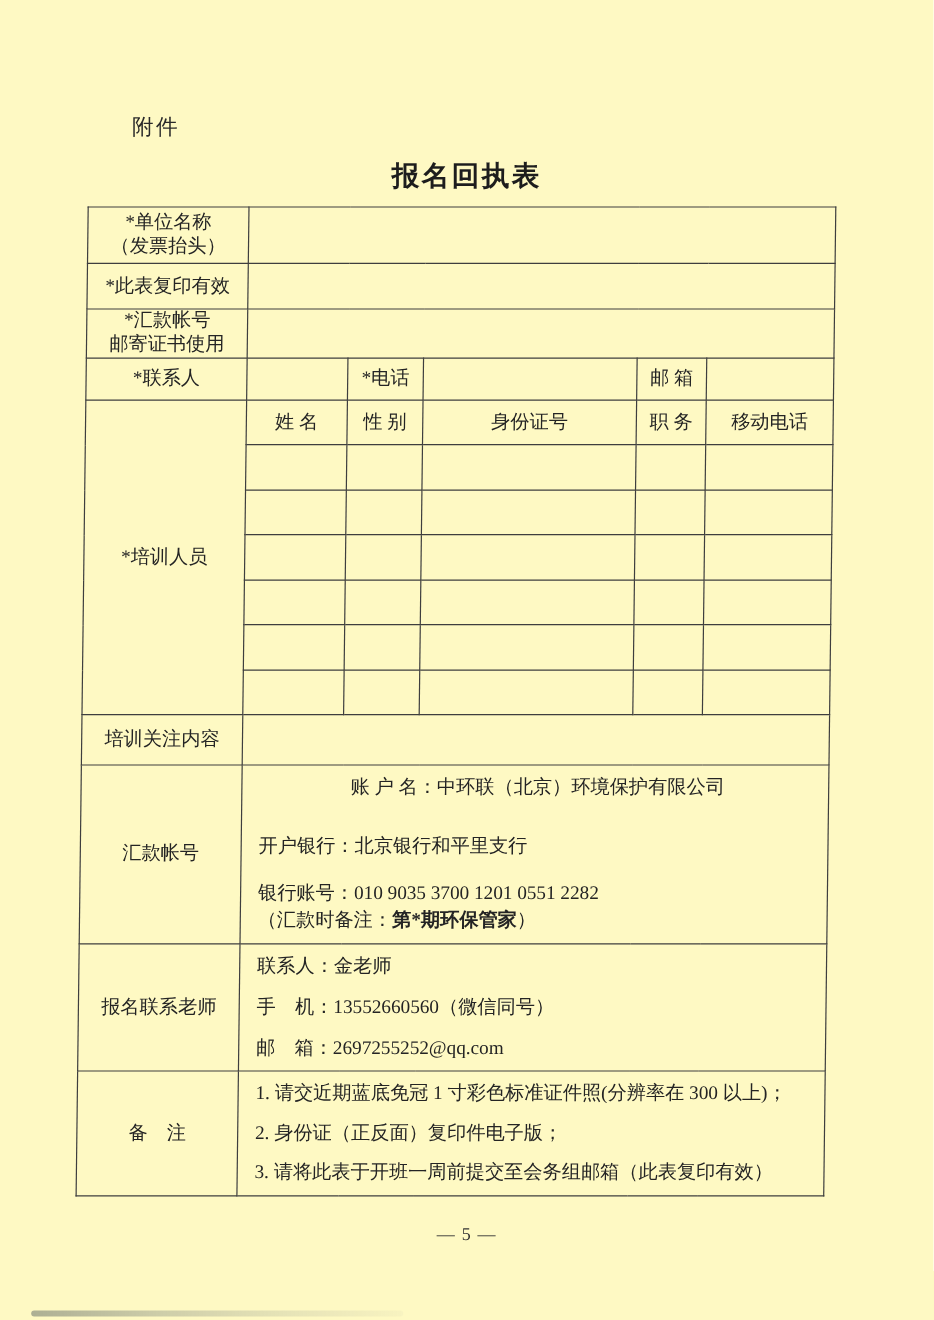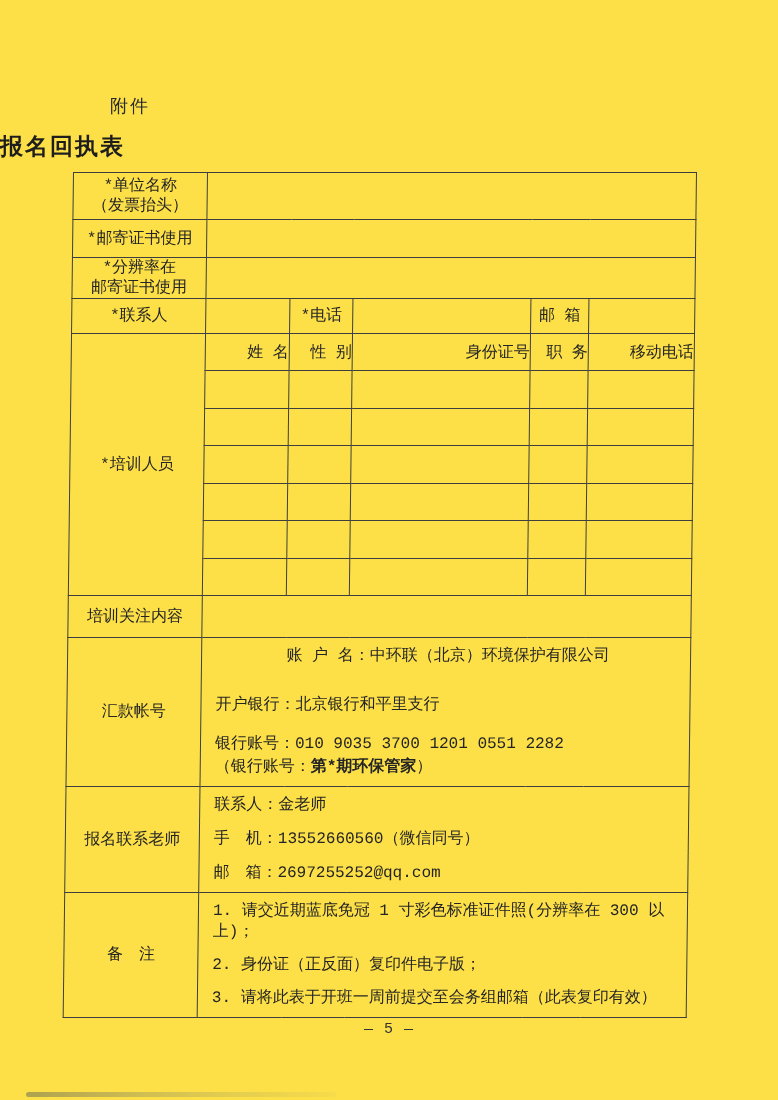--- a/index.html
+++ b/index.html
@@ -1,49 +1,49 @@
 <!DOCTYPE html>
 <html><head>
 <meta charset="utf-8">
 <style>
   html,body{margin:0;padding:0;background:#ffffff;}
   .page{
     position:relative;
     width:778px;height:1100px;
-    background:#fde047;
-    font-family:Liberation Mono, monospace;
+    background:#fef9c3;
+    font-family:Liberation Serif, serif;
     color:#222222;
     overflow:hidden;
   }
   .attachment{
     position:absolute;left:110px;top:94px;
     font-size:18px;letter-spacing:2px;color:#2a2a2a;
   }
   .title{
     position:absolute;left:0;right:0;top:131px;
-    font-size:23px;font-weight:bold;
+    text-align:center;font-size:23px;font-weight:bold;
     letter-spacing:2px;color:#1d1d1d;
   }
   .table-wrap{
     position:absolute;left:73px;top:172px;
     transform:skewX(-0.7deg);
     transform-origin:top left;
   }
   table.form{
     border-collapse:collapse;table-layout:fixed;width:623px;
   }
   table.form td{
     border:1px solid #3e3e3e;
     padding:0;font-size:16px;color:#242424;
     vertical-align:middle;
     overflow:hidden;
   }
   td.lbl{text-align:center;line-height:1.25;}
   td.val{text-align:left;padding-left:12px;}
-  td.hdr{text-align:right;}
+  td.hdr{text-align:center;}
   .r-unit{height:47px;}
   .r-tax{height:38px;}
   .r-addr{height:41px;}
   .r-contact{height:35px;}
   .r-thead{height:37px;}
   .r-trainee-a{height:38px;}
   .r-trainee-b{height:37px;}
   .r-focus{height:42px;}
   .r-remit{height:133px;}
   .r-teacher{height:90px;}
@@ -97,27 +97,27 @@
       <tbody>
           <tr class="r-unit">
         <td class="lbl">
           <div>*单位名称</div>
           <div>（发票抬头）</div>
         </td>
         <td class="val" colspan="5"></td>
       </tr>
 
       <tr class="r-tax">
-        <td class="lbl">*邮寄证书使用</td>
+        <td class="lbl">*此表复印有效</td>
         <td class="val" colspan="5"></td>
       </tr>
 
       <tr class="r-addr">
         <td class="lbl">
-          <div>*分辨率在</div>
+          <div>*汇款帐号</div>
           <div>邮寄证书使用</div>
         </td>
         <td class="val" colspan="5"></td>
       </tr>
 
       <tr class="r-contact">
         <td class="lbl">*联系人</td>
         <td class="val"></td>
         <td class="lbl">*电话</td>
         <td class="val"></td>
@@ -181,21 +181,21 @@
         <td class="val" colspan="5"></td>
       </tr>
 
       <tr class="r-remit">
         <td class="lbl">汇款帐号</td>
         <td colspan="5">
           <div class="multiline remit">
             <div class="ln ln1">账 户 名：中环联（北京）环境保护有限公司</div>
             <div class="ln ln2">开户银行：北京银行和平里支行</div>
             <div class="ln ln3">银行账号：010 9035 3700 1201 0551 2282</div>
-            <div class="ln"><span>（银行账号：</span><span class="bold">第*期环保管家</span><span>）</span></div>
+            <div class="ln"><span>（汇款时备注：</span><span class="bold">第*期环保管家</span><span>）</span></div>
           </div>
         </td>
       </tr>
 
       <tr class="r-teacher">
         <td class="lbl">报名联系老师</td>
         <td colspan="5">
           <div class="multiline teacher">
             <div class="ln">联系人：金老师</div>
             <div class="ln">手　机：13552660560（微信同号）</div>

